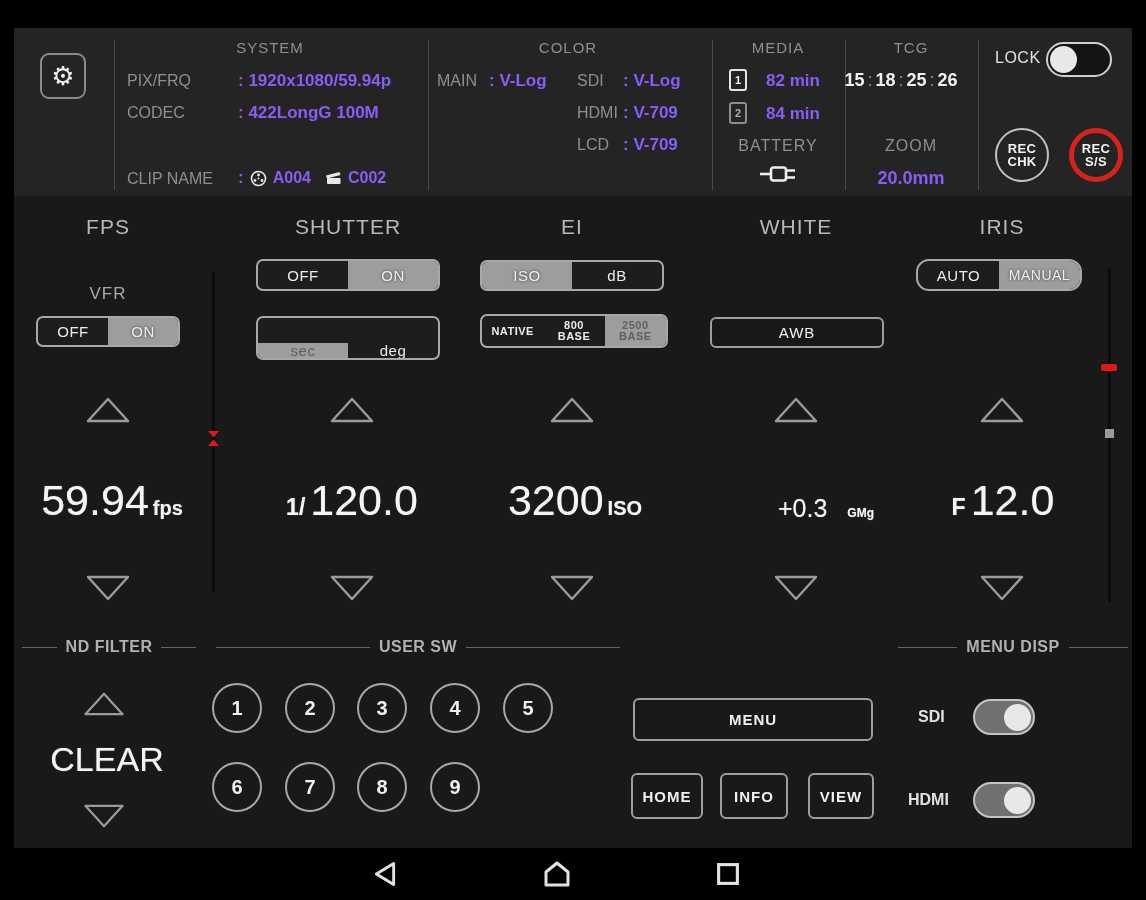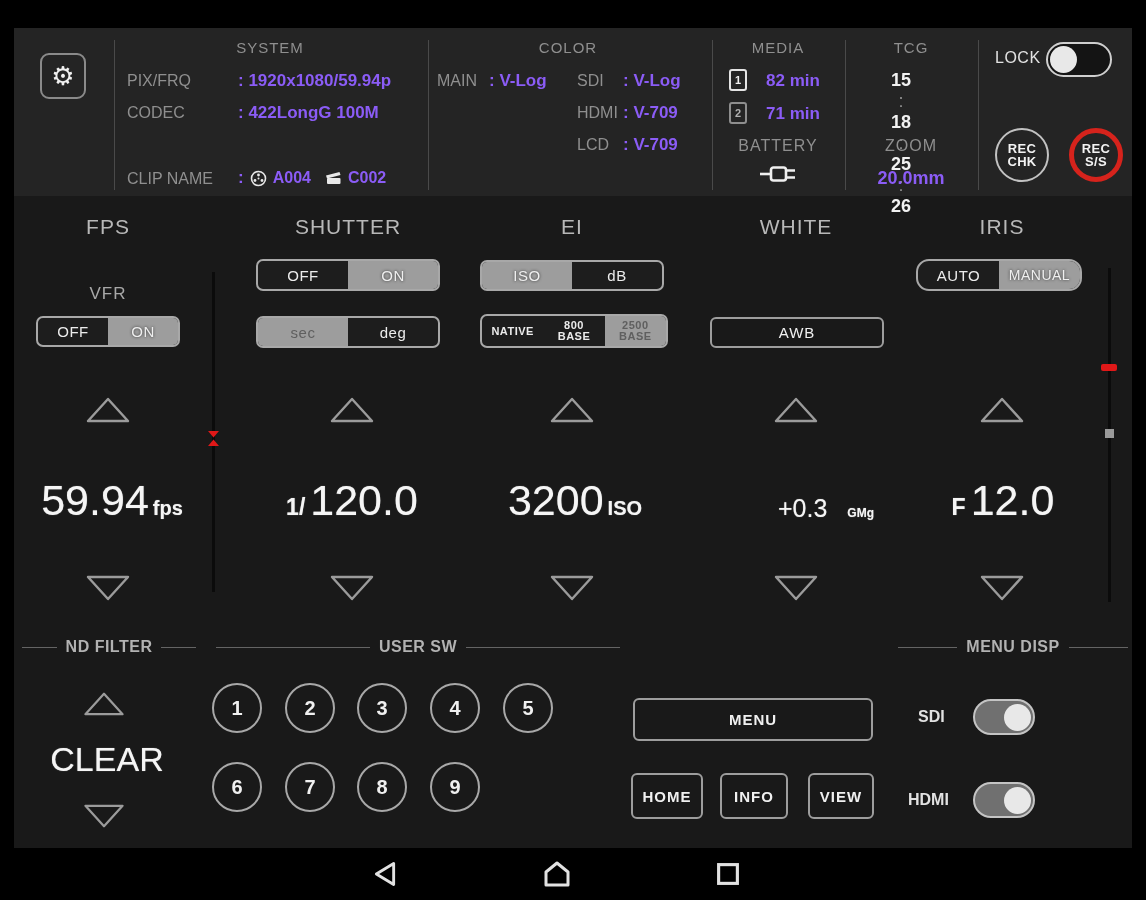--- a/index.html
+++ b/index.html
@@ -98,32 +98,32 @@
   <div class="abs hvalue" style="left:623px;top:135px;">: V-709</div>
 
   <div class="abs htitle" style="left:708px;top:39px;width:140px;">MEDIA</div>
   <div class="card-icon c1" style="left:729px;top:69px;">
       <span>1</span>
     </div>
   <div class="abs hvalue" style="left:766px;top:71px;">82 min</div>
   <div class="card-icon c2" style="left:729px;top:102px;">
       <span>2</span>
     </div>
-  <div class="abs hvalue" style="left:766px;top:104px;">71 min</div>
+  <div class="abs hvalue" style="left:766px;top:104px;">84 min</div>
   <div class="abs htitle" style="left:708px;top:137px;width:140px;font-size:16px;">BATTERY</div>
   <div class="abs" style="left:758px;top:163px;">
     <svg width="40" height="22" viewBox="0 0 40 22">
         <path d="M2 11 H13" stroke="#efefef" stroke-width="2.6"></path>
         <rect x="13" y="4.5" width="15" height="13" rx="2.5" fill="none" stroke="#efefef" stroke-width="2.6"></rect>
         <path d="M28 7.5 H37 M28 14.5 H37" stroke="#efefef" stroke-width="2.6"></path>
       </svg>
   </div>
 
   <div class="abs htitle" style="left:845px;top:39px;width:132px;">TCG</div>
-  <div class="abs" style="left:845px;top:70px;width:112px;display:flex;justify-content:center;align-items:center;color:#f2f2f2;font-size:18px;font-weight:700;flex-direction:column;">
+  <div class="abs" style="left:845px;top:70px;width:112px;display:flex;justify-content:center;align-items:flex-start;color:#f2f2f2;font-size:18px;font-weight:700;">
     <span>15</span>
       <span class="tc-sep">:</span>
       <span>18</span>
       <span class="tc-sep">:</span>
       <span>25</span>
       <span class="tc-sep">:</span>
       <span>26</span>
   </div>
   <div class="abs htitle" style="left:845px;top:137px;width:132px;font-size:16px;">ZOOM</div>
   <div class="abs hvalue" style="left:845px;top:168px;width:132px;text-align:center;font-size:18px;">20.0mm</div>
@@ -175,21 +175,21 @@
         <svg width="46" height="28" viewBox="0 0 46 28" style="transform:scaleY(-1);">
           <path d="M23 3 L43 25 H3 Z" fill="none" stroke="#9b9b9b" stroke-width="2.4" stroke-linejoin="round"></path>
         </svg>
       </span>
   </div>
 
   <div class="seg-toggle" style="left:256px;top:259px;width:184px;height:32px;">
     <div class="seg">OFF</div>
     <div class="seg sel">ON</div>
   </div>
-  <div class="seg-toggle" style="left:256px;top:316px;width:184px;height:32px;">
+  <div class="seg-toggle" style="left:256px;top:316px;width:184px;height:44px;align-items:flex-end;">
     <div class="seg sel dk">sec</div>
     <div class="seg">deg</div>
   </div>
   <div class="arrow-btn ctr" style="left:352px;top:410px;">
     <span>
         <svg width="46" height="28" viewBox="0 0 46 28">
           <path d="M23 3 L43 25 H3 Z" fill="none" stroke="#9b9b9b" stroke-width="2.4" stroke-linejoin="round"></path>
         </svg>
       </span>
   </div>

